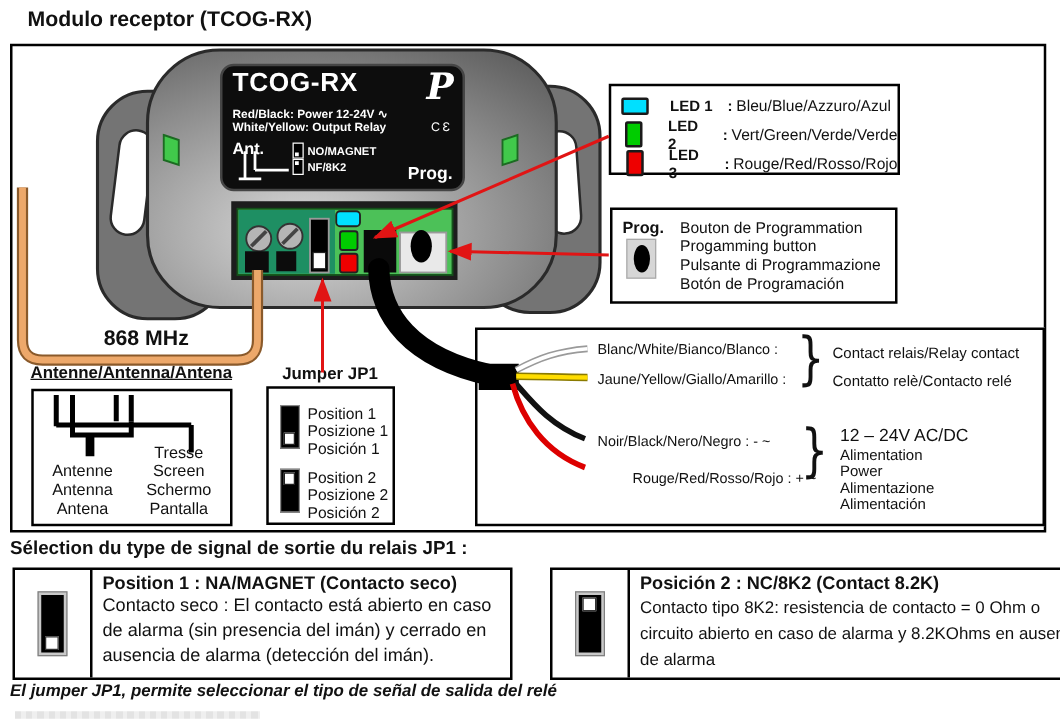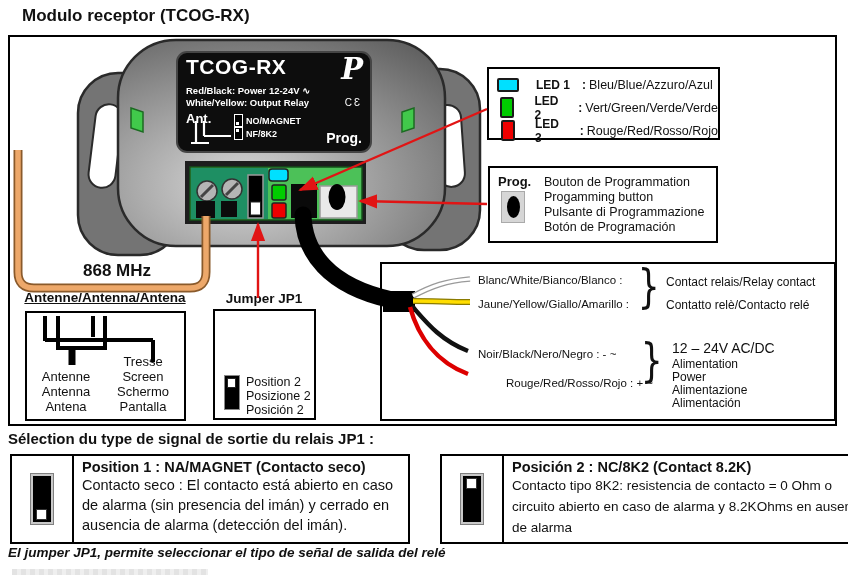--- a/index.html
+++ b/index.html
@@ -176,20 +176,30 @@
     <div class="ant-right">
       <div>Tresse</div>
       <div>Screen</div>
       <div>Schermo</div>
       <div>Pantalla</div>
     </div>
   </div>
 
   <div class="jp1-header">Jumper JP1</div>
   <div class="box jp1box">
+    <div class="jgroup" style="top:13px;">
+      <span class="jicon p1">
+          <em></em>
+        </span>
+      <span class="jlines">
+        <div>Position 1</div>
+        <div>Posizione 1</div>
+        <div>Posición 1</div>
+      </span>
+    </div>
     <div class="jgroup" style="top:64px;">
       <span class="jicon p2">
           <em></em>
         </span>
       <span class="jlines">
         <div>Position 2</div>
         <div>Posizione 2</div>
         <div>Posición 2</div>
       </span>
     </div>

